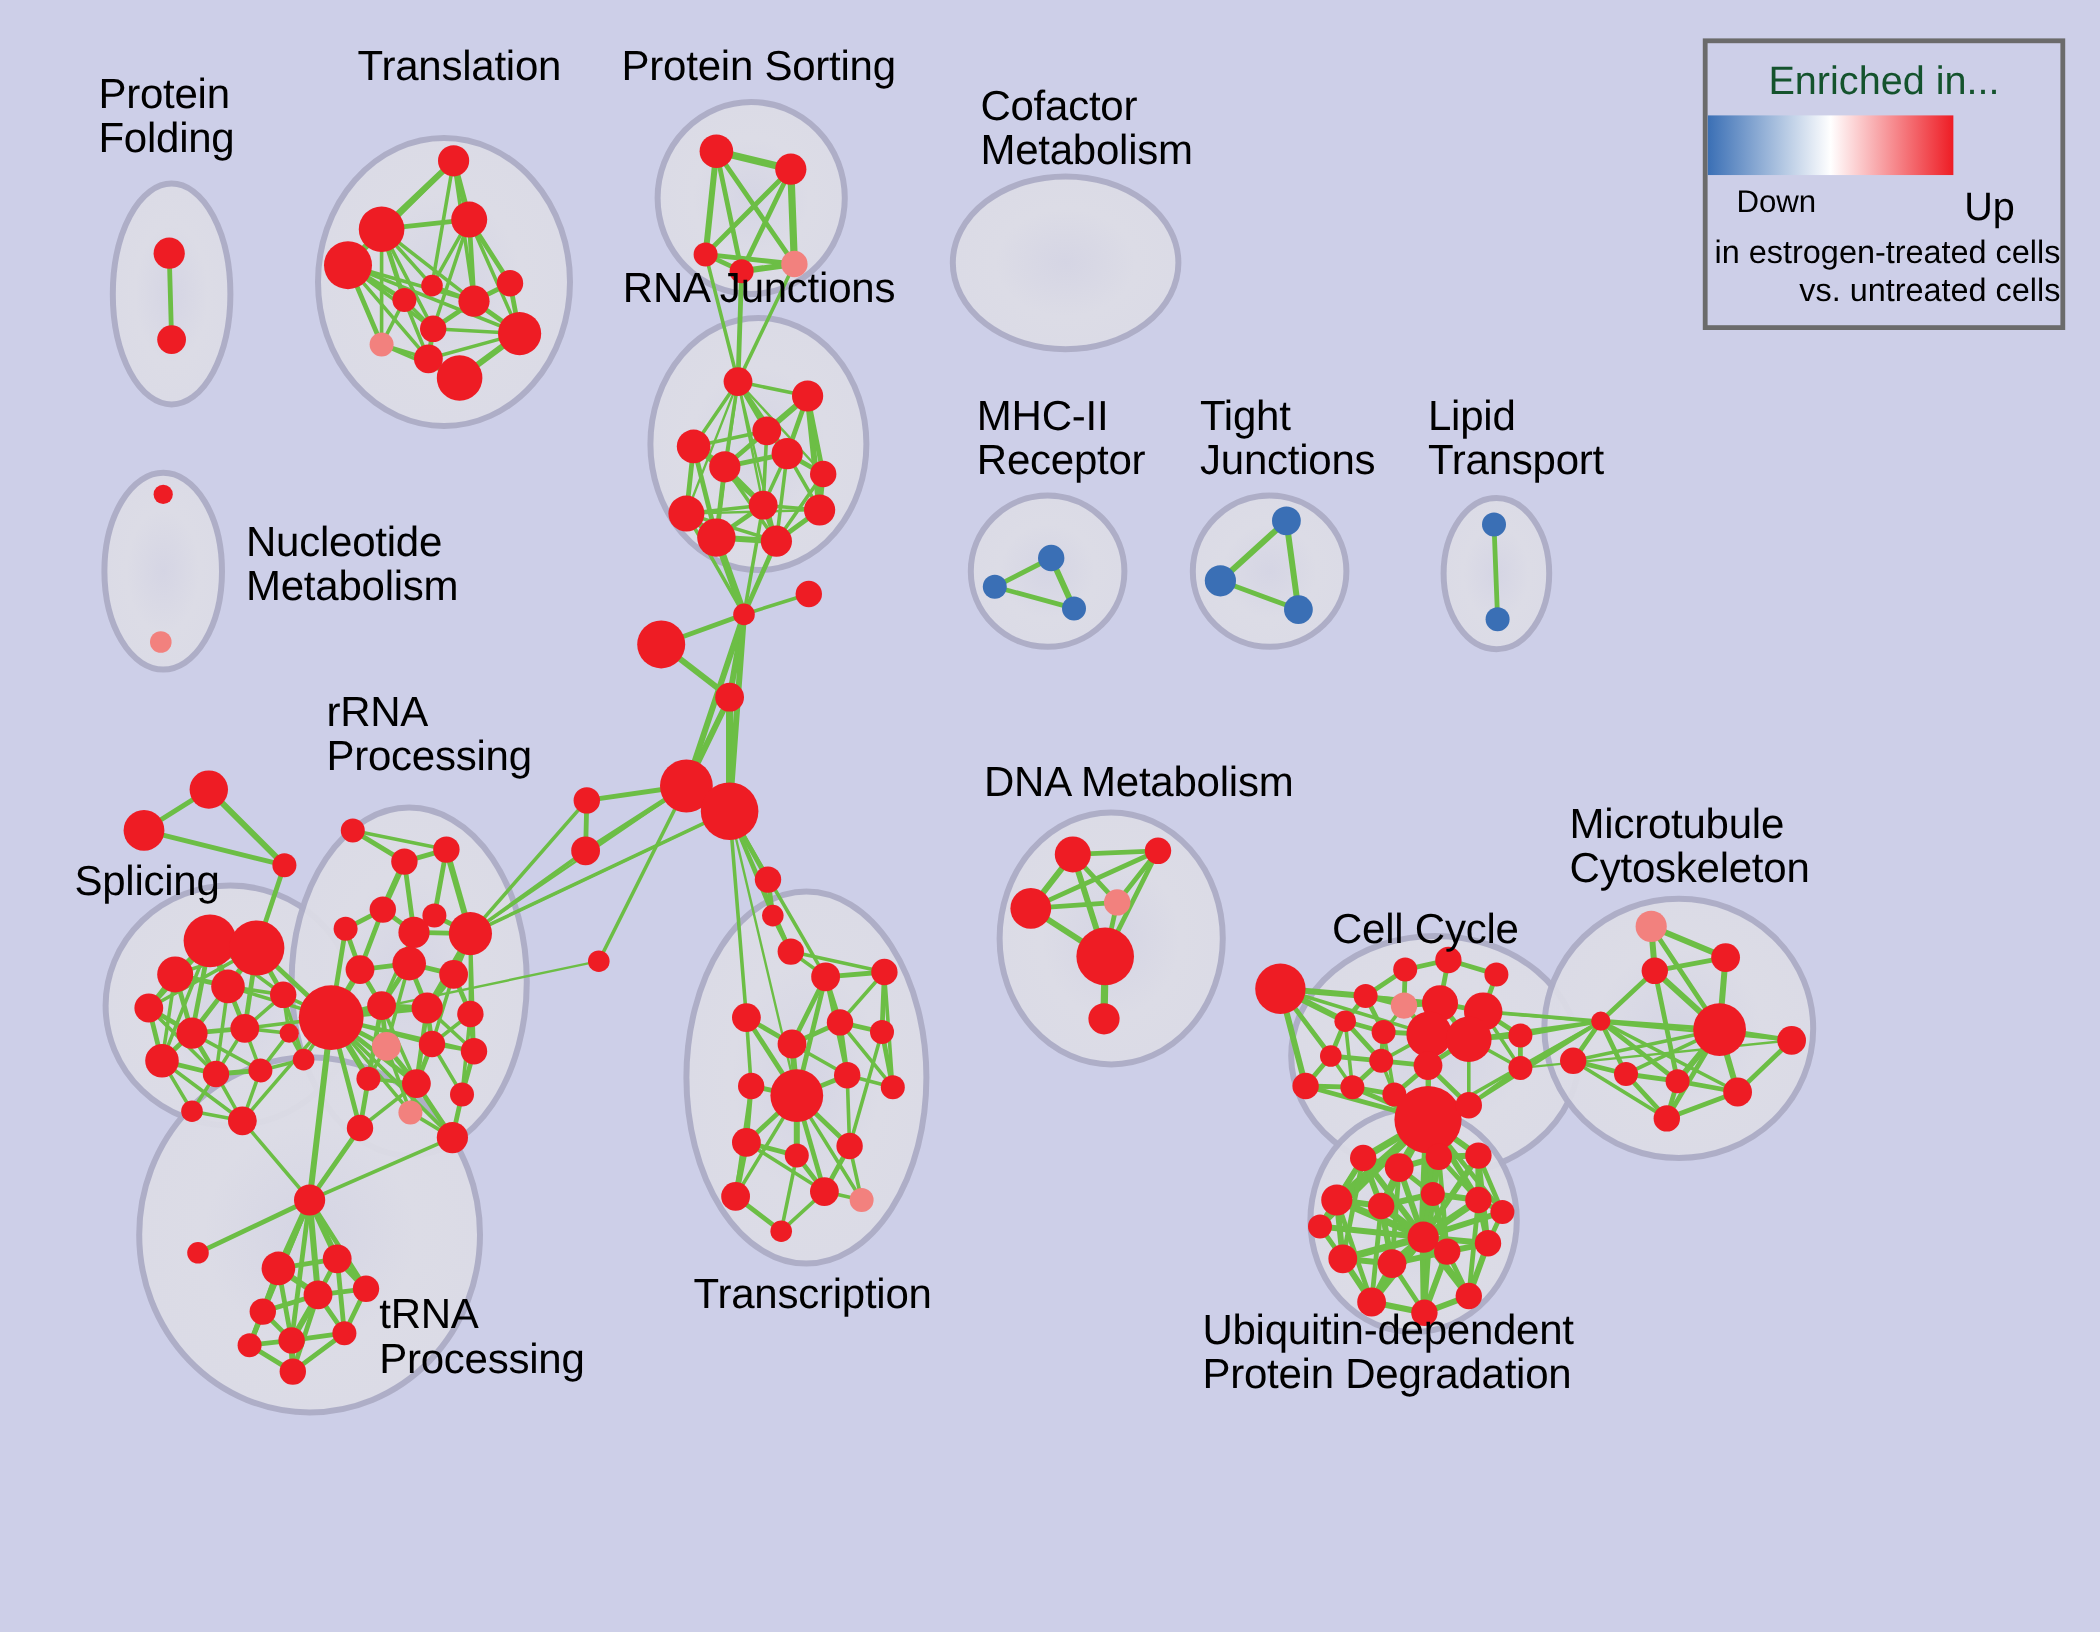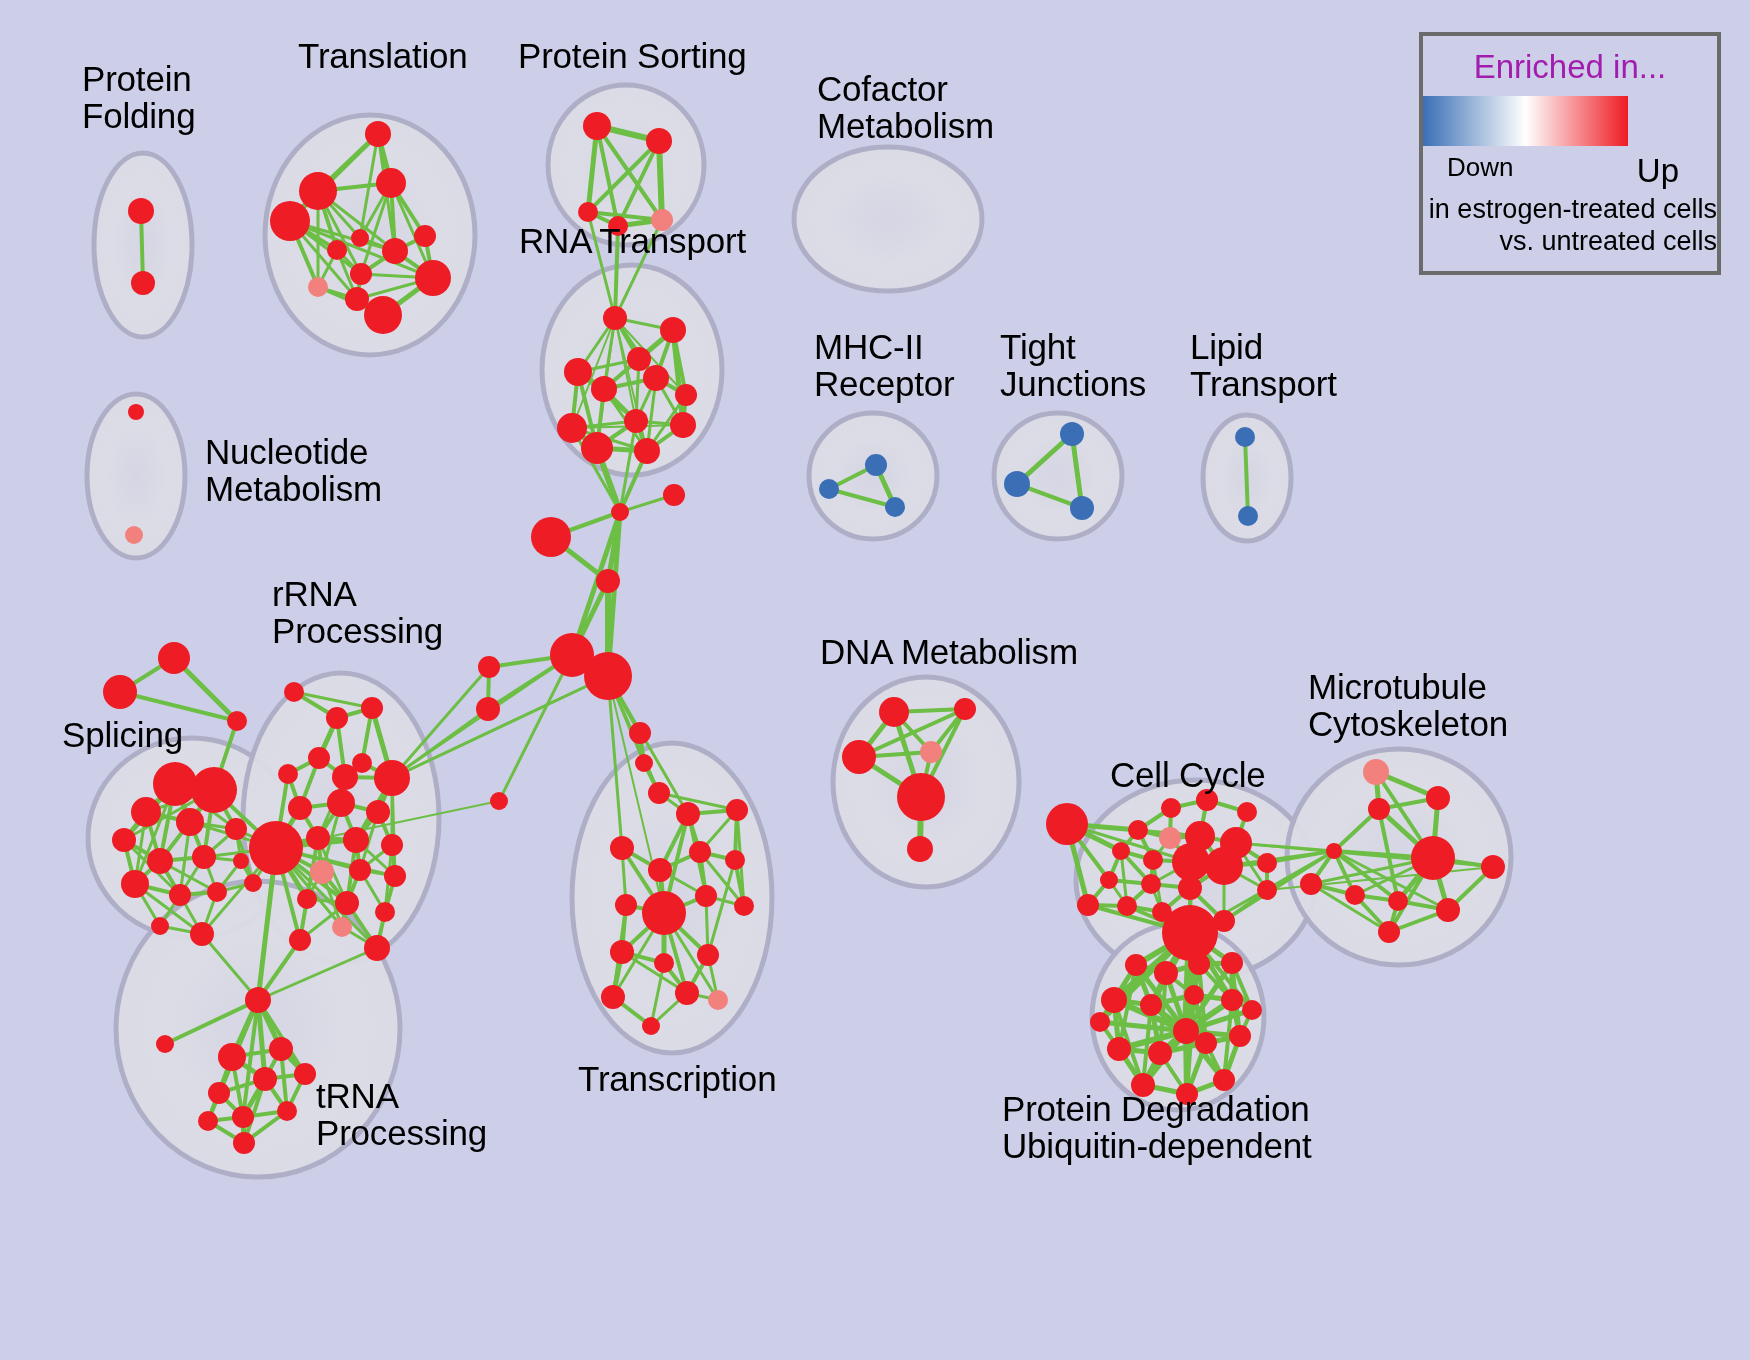--- a/index.html
+++ b/index.html
@@ -26,21 +26,21 @@
     position:absolute;
     left:1419px;top:32px;
     width:302px;height:243px;
     border:4px solid #6b6b6b;
     background:#cdcfe8;
     box-sizing:border-box;
   }
   #legend .lg-title{
     text-align:center;
     font-size:33px;
-    color:#a21caf;
+    color:#14532d;
     margin-top:12px;
   }
   #legend .lg-bar{
     margin:10px auto 0 auto;
     width:205px;height:50px;
   }
   #legend .lg-ends{
     position:relative;
     width:240px;margin:2px auto 0 auto;
     height:40px;
@@ -772,34 +772,34 @@
         <circle cx="1448" cy="910" r="12" fill="#ee1c24"></circle>
         <circle cx="1493" cy="867" r="12" fill="#ee1c24"></circle>
         <circle cx="1389" cy="932" r="11" fill="#ee1c24"></circle>
       </g>
   </svg>
 
   <div id="labels-layer">
       <div class="cluster-label" style="left: 82px; top: 60px;"><div>Protein</div><div>Folding</div></div>
       <div class="cluster-label" style="left: 298px; top: 37px;"><div>Translation</div></div>
       <div class="cluster-label" style="left: 518px; top: 37px;"><div>Protein Sorting</div></div>
-      <div class="cluster-label" style="left: 519px; top: 222px;"><div>RNA Transport</div></div>
+      <div class="cluster-label" style="left: 519px; top: 222px;"><div>RNA Junctions</div></div>
       <div class="cluster-label" style="left: 817px; top: 70px;"><div>Cofactor</div><div>Metabolism</div></div>
       <div class="cluster-label" style="left: 814px; top: 328px;"><div>MHC-II</div><div>Receptor</div></div>
       <div class="cluster-label" style="left: 1000px; top: 328px;"><div>Tight</div><div>Junctions</div></div>
       <div class="cluster-label" style="left: 1190px; top: 328px;"><div>Lipid</div><div>Transport</div></div>
       <div class="cluster-label" style="left: 205px; top: 433px;"><div>Nucleotide</div><div>Metabolism</div></div>
       <div class="cluster-label" style="left: 272px; top: 575px;"><div>rRNA</div><div>Processing</div></div>
       <div class="cluster-label" style="left: 62px; top: 716px;"><div>Splicing</div></div>
       <div class="cluster-label" style="left: 820px; top: 633px;"><div>DNA Metabolism</div></div>
       <div class="cluster-label" style="left: 1308px; top: 668px;"><div>Microtubule</div><div>Cytoskeleton</div></div>
       <div class="cluster-label" style="left: 1110px; top: 756px;"><div>Cell Cycle</div></div>
       <div class="cluster-label" style="left: 578px; top: 1060px;"><div>Transcription</div></div>
       <div class="cluster-label" style="left: 316px; top: 1077px;"><div>tRNA</div><div>Processing</div></div>
-      <div class="cluster-label" style="left: 1002px; top: 1090px;"><div>Protein Degradation</div><div>Ubiquitin-dependent</div></div>
+      <div class="cluster-label" style="left: 1002px; top: 1090px;"><div>Ubiquitin-dependent</div><div>Protein Degradation</div></div>
     </div>
 
   <div id="legend">
     <div class="lg-title">Enriched in...</div>
     <svg class="lg-bar" viewBox="0 0 205 50" preserveAspectRatio="none">
       <rect x="0" y="0" width="205" height="50" fill="url(#legendgrad)"></rect>
     </svg>
     <div class="lg-ends">
       <span class="lg-down">Down</span>
       <span class="lg-up">Up</span>

